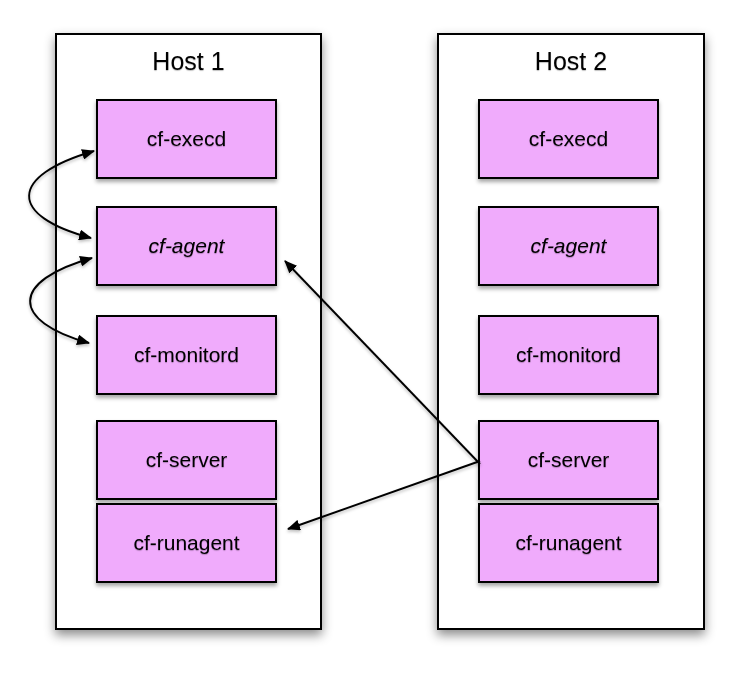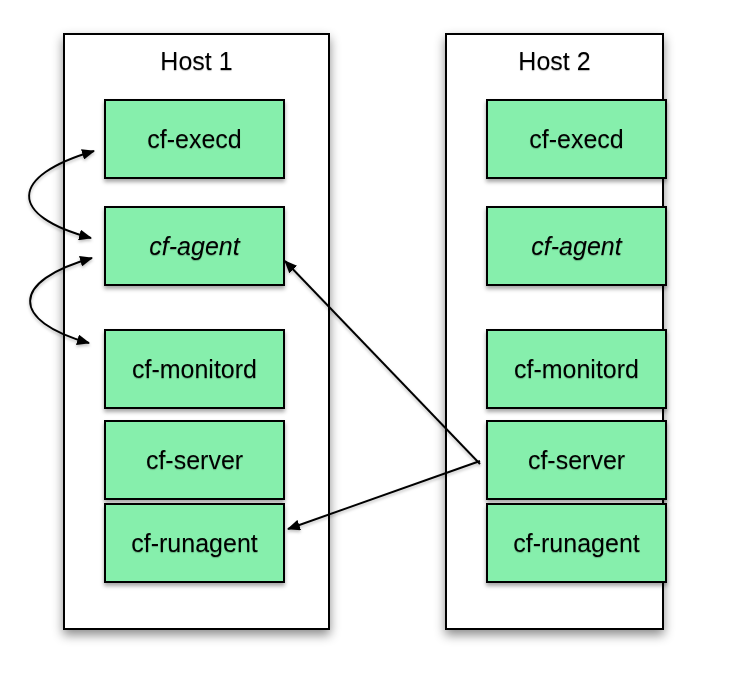--- a/index.html
+++ b/index.html
@@ -17,54 +17,53 @@
     color: #000000;
     overflow: hidden;
   }
   .host {
     position: absolute;
     top: 33px;
     height: 597px;
     background: #ffffff;
     border: 2.5px solid #000000;
     box-shadow: 0 5px 10px rgba(0,0,0,0.45);
-    margin-left: 8px;
   }
   .host-1 { left: 55px;  width: 267px; }
-  .host-2 { left: 437px; width: 219px; }
+  .host-2 { left: 437px; width: 268px; }
   .host-title {
     position: absolute;
     top: 12px;
     left: 0;
     width: 100%;
     margin: 0;
     text-align: center;
     font-size: 25px;
     font-weight: 400;
     text-shadow: 0 1px 1px rgba(0,0,0,0.25);
     white-space: nowrap;
   }
   .component {
     position: absolute;
     left: 39px;
     width: 181px;
     height: 80px;
-    background: #86efac;
+    background: #f0abfc;
     border: 2px solid #000000;
     box-shadow: 0 3px 4px rgba(0,0,0,0.35);
     display: flex;
     align-items: center;
     justify-content: center;
-    font-size: 25px;
+    font-size: 21px;
     text-shadow: 0 1px 1px rgba(0,0,0,0.25);
     white-space: nowrap;
   }
   .row-0 { top: 64px; }
   .row-1 { top: 171px; font-style: italic; }
-  .row-2 { top: 294px; }
+  .row-2 { top: 280px; }
   .row-3 { top: 385px; text-align: center; }
   .row-4 { top: 468px; }
   .arrows {
     position: absolute;
     top: 0;
     left: 0;
     width: 743px;
     height: 681px;
     pointer-events: none;
     filter: drop-shadow(0 2px 1.5px rgba(0,0,0,0.25));

